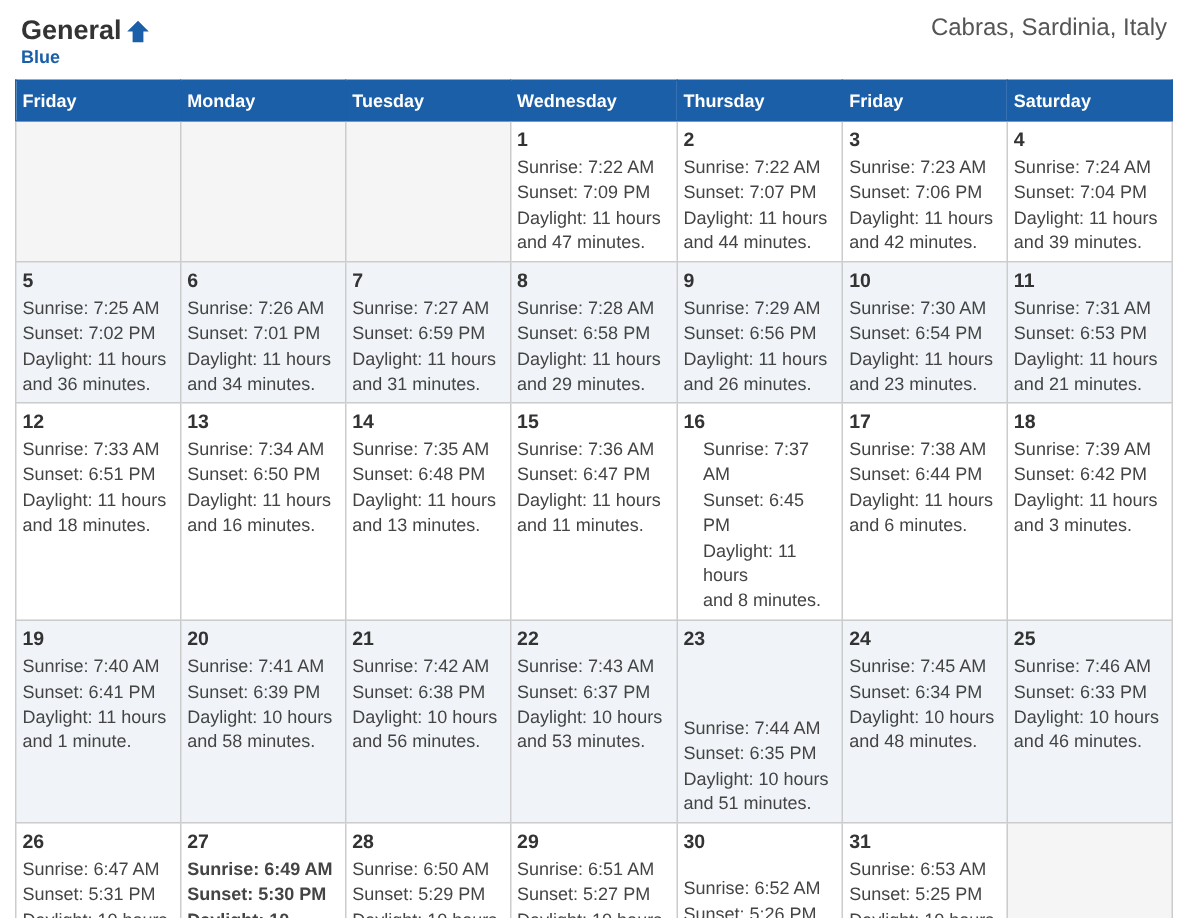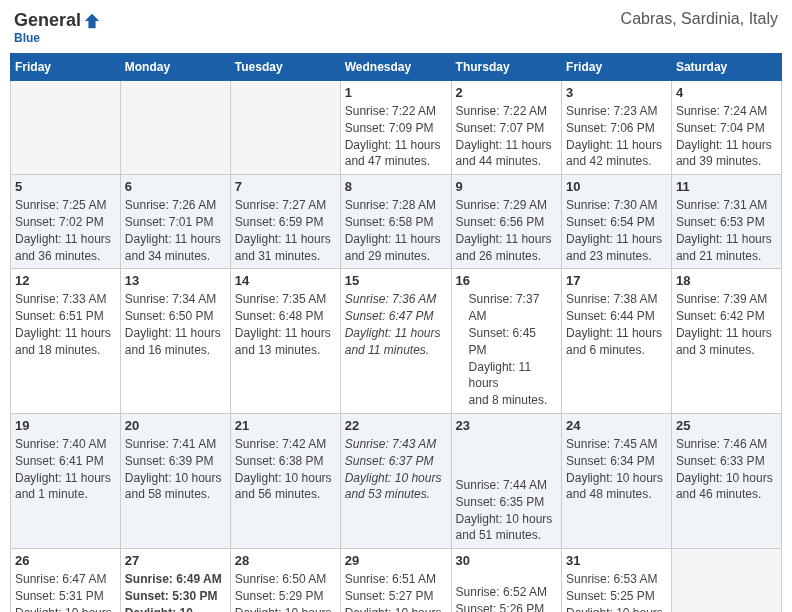--- a/index.html
+++ b/index.html
@@ -232,21 +232,21 @@
         </td>
         <td>
           <div class="day-num">14</div>
           <div class="day-info" style="white-space: pre-line;">Sunrise: 7:35 AM
 Sunset: 6:48 PM
 Daylight: 11 hours
 and 13 minutes.</div>
         </td>
         <td>
           <div class="day-num">15</div>
-          <div class="day-info" style="white-space: pre-line; font-style: italic;">Sunrise: 7:36 AM
+          <div class="day-info" style="white-space: pre-line;">Sunrise: 7:36 AM
 Sunset: 6:47 PM
 Daylight: 11 hours
 and 11 minutes.</div>
         </td>
         <td>
           <div class="day-num">16</div>
           <div class="day-info" style="white-space: pre-line; margin-left: 13px;">Sunrise: 7:37 AM
 Sunset: 6:45 PM
 Daylight: 11 hours
 and 8 minutes.</div>
@@ -283,21 +283,21 @@
         </td>
         <td>
           <div class="day-num">21</div>
           <div class="day-info" style="white-space: pre-line;">Sunrise: 7:42 AM
 Sunset: 6:38 PM
 Daylight: 10 hours
 and 56 minutes.</div>
         </td>
         <td>
           <div class="day-num">22</div>
-          <div class="day-info" style="white-space: pre-line; font-style: italic;">Sunrise: 7:43 AM
+          <div class="day-info" style="white-space: pre-line;">Sunrise: 7:43 AM
 Sunset: 6:37 PM
 Daylight: 10 hours
 and 53 minutes.</div>
         </td>
         <td>
           <div class="day-num">23</div>
           <div class="day-info" style="white-space: pre-line; margin-top: 44px;">Sunrise: 7:44 AM
 Sunset: 6:35 PM
 Daylight: 10 hours
 and 51 minutes.</div>

